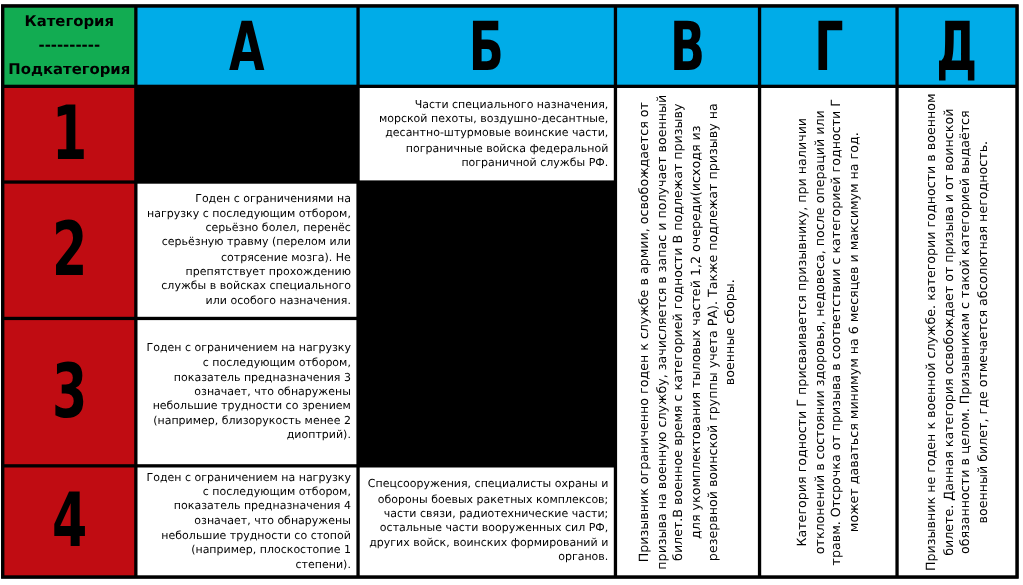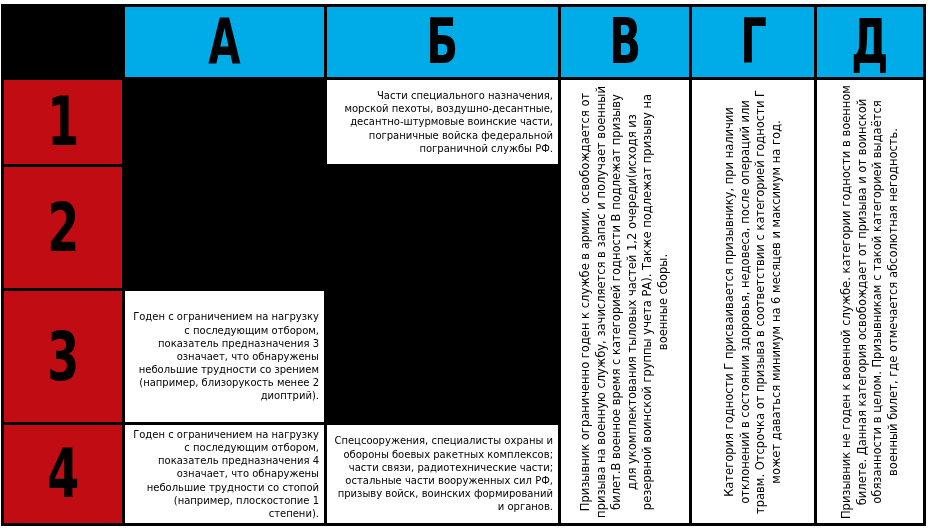--- a/index.html
+++ b/index.html
@@ -31,20 +31,23 @@
     transform:translate(-50%,-50%) rotate(-90deg);
     text-align:center;font-size:11.5px;line-height:1.35;
   }
 </style>
 </head>
 <body>
 
 <div id="stage">
   <div class="table">
 
+    <div class="corner" style="grid-area:1/1">Категория
+----------
+Подкатегория</div>
     <div class="hdr" style="grid-area:1/2">
         <span class="big">А</span>
       </div>
     <div class="hdr" style="grid-area:1/3">
         <span class="big">Б</span>
       </div>
     <div class="hdr" style="grid-area:1/4">
         <span class="big">В</span>
       </div>
     <div class="hdr" style="grid-area:1/5">
@@ -65,26 +68,27 @@
     <div class="vcell" style="grid-area:2/5/6/6">
       <div class="vtext">Категория годности Г присваивается призывнику, при наличии отклонений в состоянии здоровья, недовеса, после операций или травм. Отсрочка от призыва в соответствии с категорией годности Г может даваться минимум на 6 месяцев и максимум на год.</div>
     </div>
     <div class="vcell" style="grid-area:2/6/6/7">
       <div class="vtext">Призывник не годен к военной службе. категории годности в военном билете. Данная категория освобождает от призыва и от воинской обязанности в целом. Призывникам с такой категорией выдаётся военный билет, где отмечается абсолютная негодность.</div>
     </div>
 
     <div class="num" style="grid-area:3/1">
         <span class="big">2</span>
       </div>
+    <div class="cell" style="grid-area:3/2">Годен с ограничениями на нагрузку с последующим отбором, серьёзно болел, перенёс серьёзную травму (перелом или сотрясение мозга). Не препятствует прохождению службы в войсках специального или особого назначения.</div>
 
     <div class="num" style="grid-area:4/1">
         <span class="big">3</span>
       </div>
     <div class="cell" style="grid-area:4/2">Годен с ограничением на нагрузку с последующим отбором, показатель предназначения 3 означает, что обнаружены небольшие трудности со зрением (например, близорукость менее 2 диоптрий).</div>
 
     <div class="num" style="grid-area:5/1">
         <span class="big">4</span>
       </div>
     <div class="cell" style="grid-area:5/2">Годен с ограничением на нагрузку с последующим отбором, показатель предназначения 4 означает, что обнаружены небольшие трудности со стопой (например, плоскостопие 1 степени).</div>
-    <div class="cell" style="grid-area:5/3">Спецсооружения, специалисты охраны и обороны боевых ракетных комплексов; части связи, радиотехнические части; остальные части вооруженных сил РФ, призыву войск, воинских формирований и органов.</div>
+    <div class="cell" style="grid-area:5/3">Спецсооружения, специалисты охраны и обороны боевых ракетных комплексов; части связи, радиотехнические части; остальные части вооруженных сил РФ, других войск, воинских формирований и органов.</div>
 
   </div>
 </div>
 
 </body></html>

